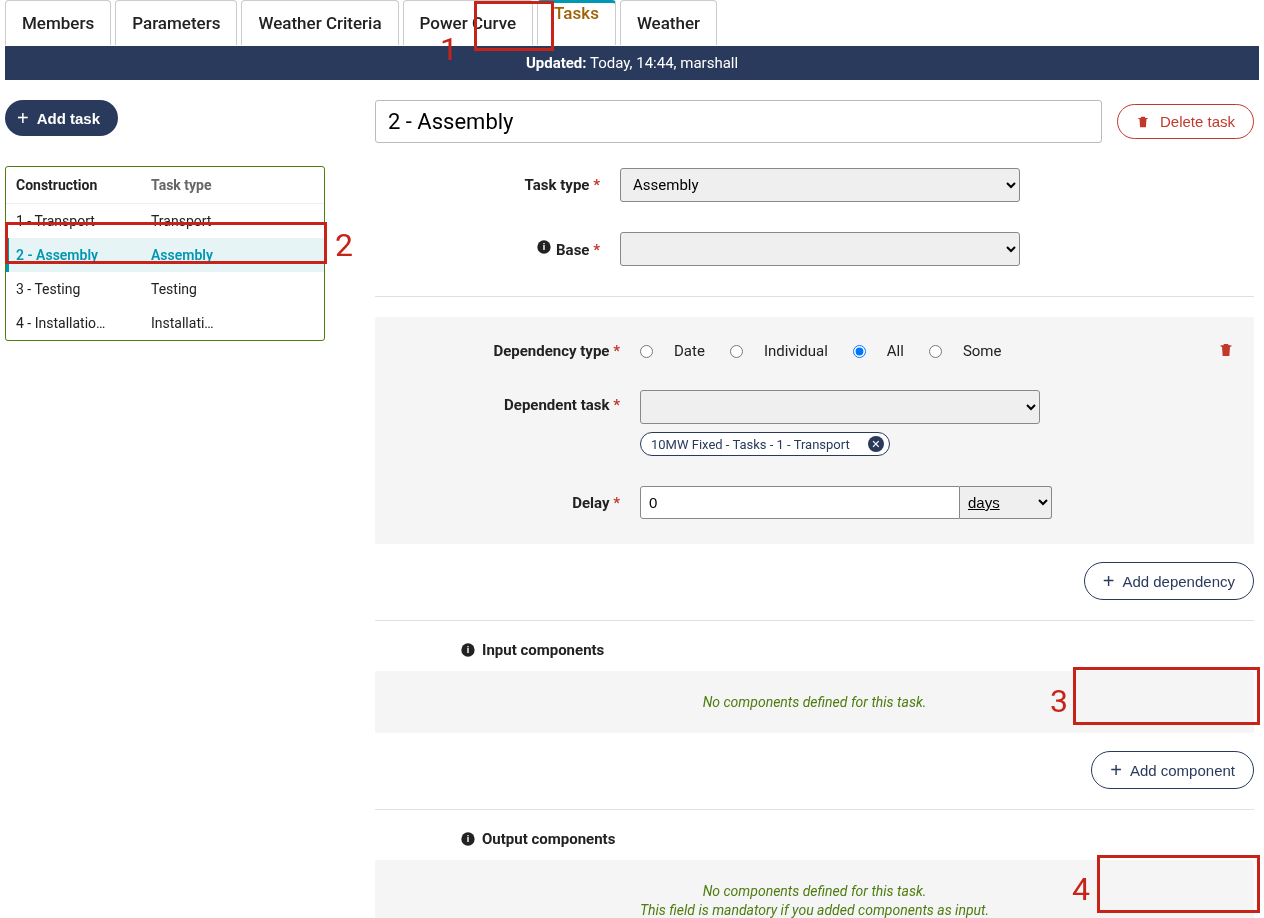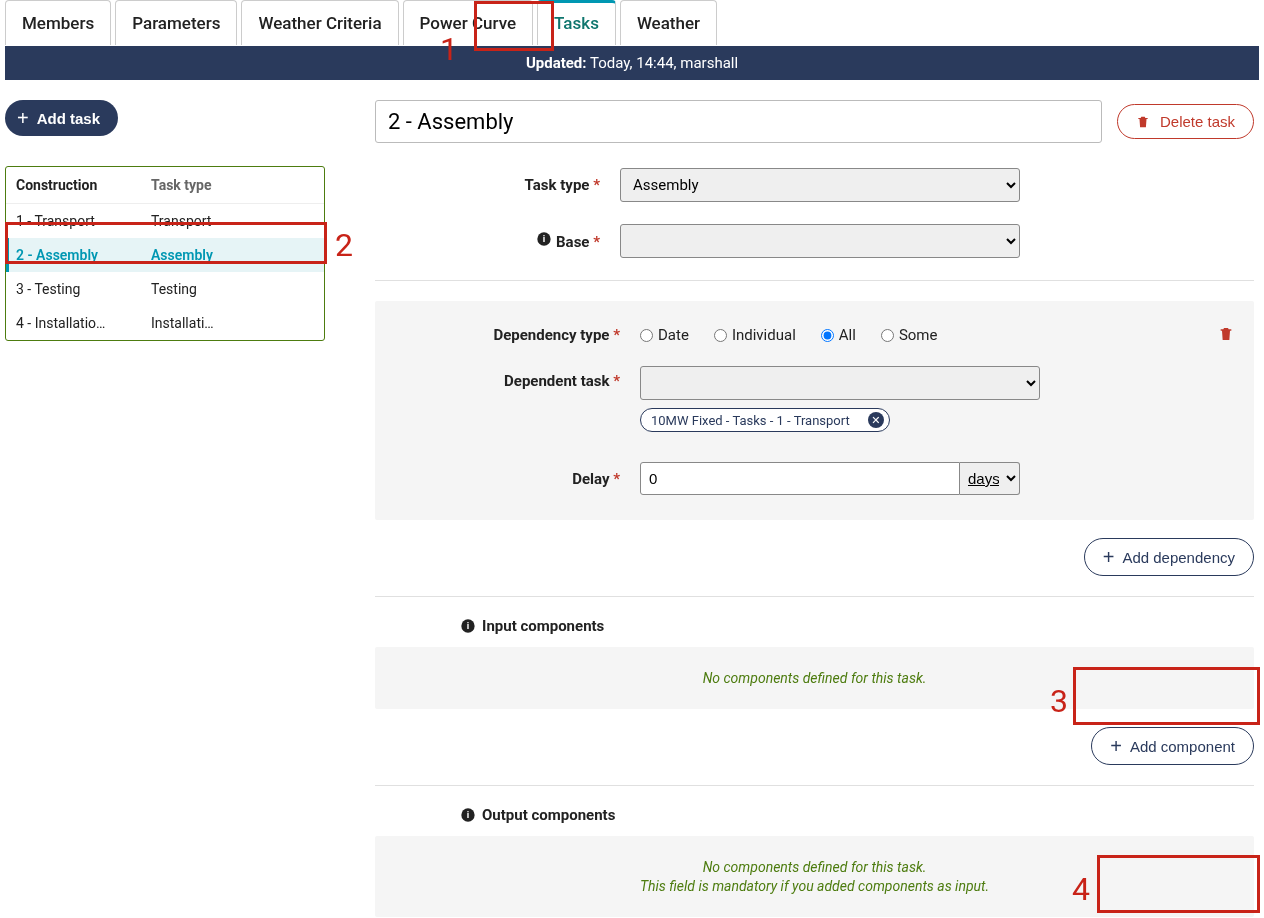--- a/index.html
+++ b/index.html
@@ -21,23 +21,23 @@
     border-bottom: none;
     border-radius: 4px 4px 0 0;
     background: #fff;
     font-size: 17px;
     font-weight: 500;
     cursor: pointer;
     margin-right: 4px;
     color: #222;
   }
   .tab.active {
-    color: #0f766e;
+    color: #a16207;
     border-top: 3px solid #0097b2;
-    padding-top: 10px;
+    padding-top: 0;
   }
   .updated-bar {
     background: #2a3a5c;
     color: #fff;
     text-align: center;
     padding: 8px;
     font-size: 15px;
     margin: 0 5px;
   }
   .content {
@@ -132,21 +132,21 @@
     display: inline-flex;
     align-items: center;
     gap: 8px;
   }
   .trash-icon {
     width: 14px; height: 14px;
   }
   .form-row {
     display: flex;
     align-items: center;
-    margin-bottom: 22px;
+    margin-bottom: 30px;
     gap: 20px;
   }
   .form-label {
     width: 225px;
     text-align: right;
     font-weight: 700;
     font-size: 15px;
   }
   .req { color: #c0392b; font-weight: 700; }
   .form-select, .form-text {
@@ -174,21 +174,21 @@
     cursor: pointer;
   }
   .radio-row {
     display: flex;
     gap: 25px;
     align-items: center;
   }
   .radio-row label {
     display: flex;
     align-items: center;
-    gap: 5px;
+    gap: 21px;
     font-size: 15px;
     cursor: pointer;
   }
   .chip {
     display: inline-flex;
     align-items: center;
     gap: 18px;
     background: #fff;
     border: 1px solid #2a3a5c;
     color: #2a3a5c;
@@ -213,21 +213,21 @@
     gap: 0;
   }
   .delay-row input {
     width: 320px;
     padding: 6px 8px;
     border: 1px solid #888;
     border-radius: 3px 0 0 3px;
     font-size: 15px;
   }
   .delay-row select {
-    width: 60px;
+    width: 92px;
     padding: 6px 4px;
     border: 1px solid #888;
     border-left: none;
     font-size: 15px;
     border-radius: 0 3px 3px 0;
     text-decoration: underline;
   }
   .right-align {
     display: flex;
     justify-content: flex-end;

